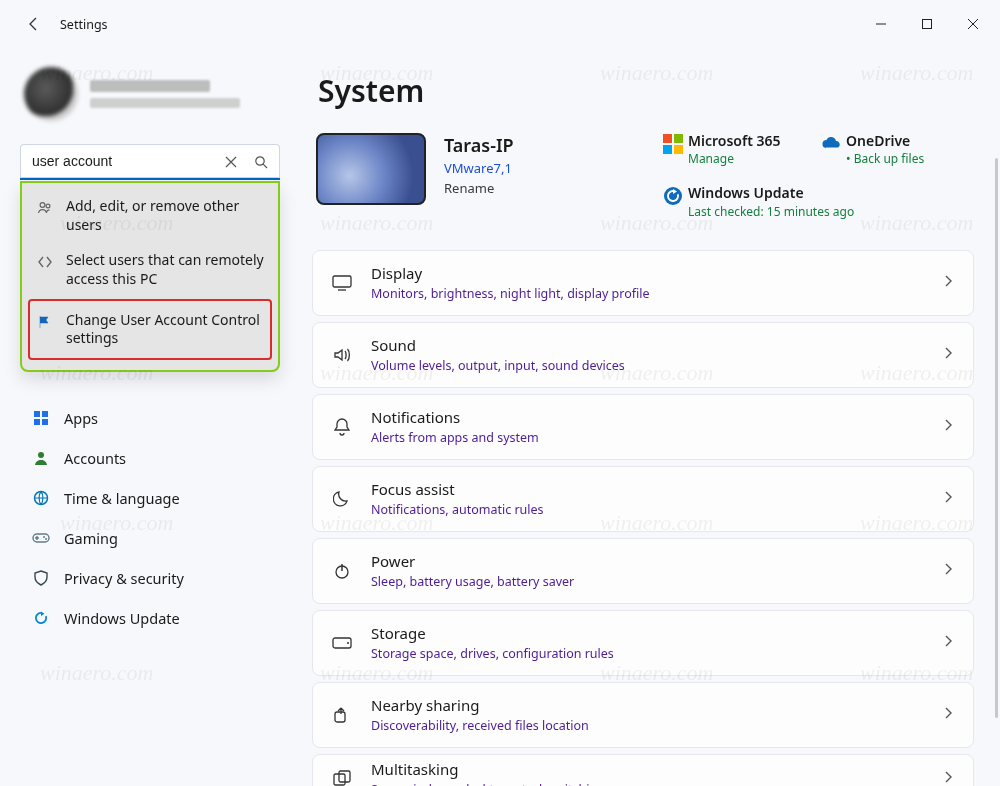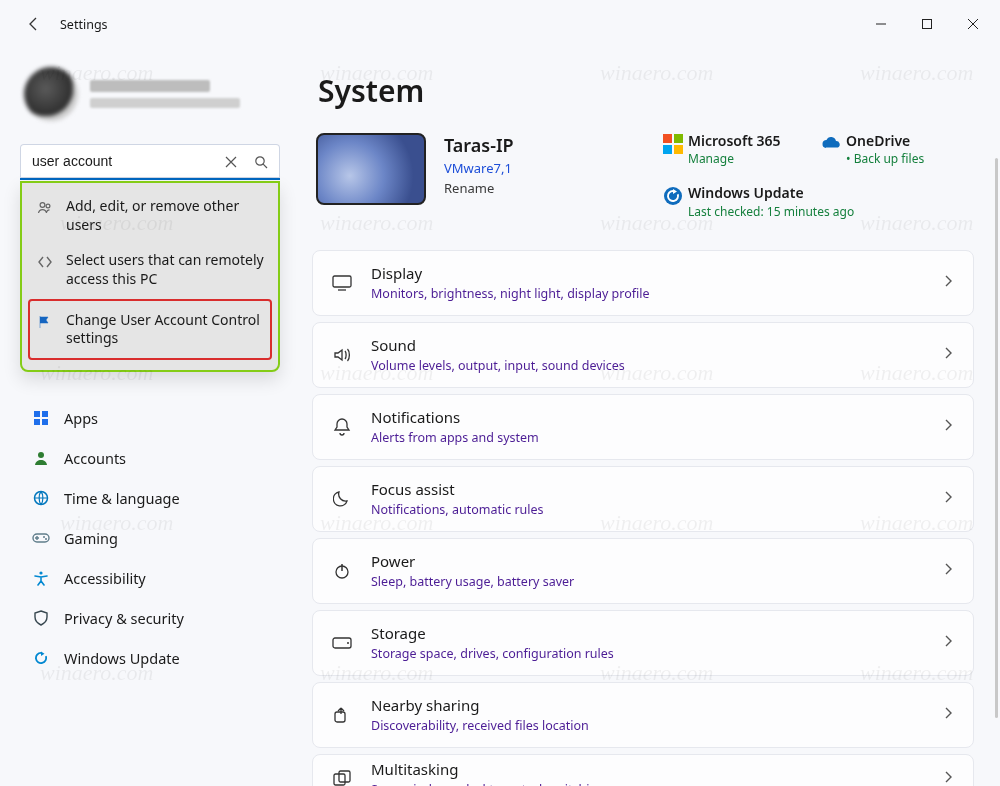--- a/index.html
+++ b/index.html
@@ -383,29 +383,20 @@
                 <path d="M5 5v4M3 7h4" stroke="#607d8b" stroke-width="1.4"></path>
                 <circle cx="12" cy="6" r="1" fill="#607d8b"></circle>
                 <circle cx="14" cy="8" r="1" fill="#607d8b"></circle>
               </svg>
             </span>
             <span>Gaming</span>
           </div>
           <div class="nav-item">
             <span class="nic">
               <svg width="16" height="16" viewBox="0 0 16 16">
-                <circle cx="8" cy="3" r="1.6" fill="#0288d1"></circle>
-                <path d="M2 6l6 1 6-1M8 7v4m0 0-3 4m3-4 3 4" stroke="#0288d1" stroke-width="1.6" fill="none" stroke-linecap="round"></path>
-              </svg>
-            </span>
-            <span>Accessibility</span>
-          </div>
-          <div class="nav-item">
-            <span class="nic">
-              <svg width="16" height="16" viewBox="0 0 16 16">
                 <path d="M8 1 14 3v4c0 4-3 6.5-6 8-3-1.5-6-4-6-8V3l6-2z" fill="none" stroke="#37474f" stroke-width="1.4"></path>
               </svg>
             </span>
             <span>Privacy &amp; security</span>
           </div>
           <div class="nav-item">
             <span class="nic">
               <svg width="16" height="16" viewBox="0 0 16 16">
                 <path d="M8 2a6 6 0 1 0 5.6 3.8l-1.6.8A4.2 4.2 0 1 1 8 3.8V6l3.5-2.3L8 1.5V2z" fill="#0288d1"></path>
               </svg>

